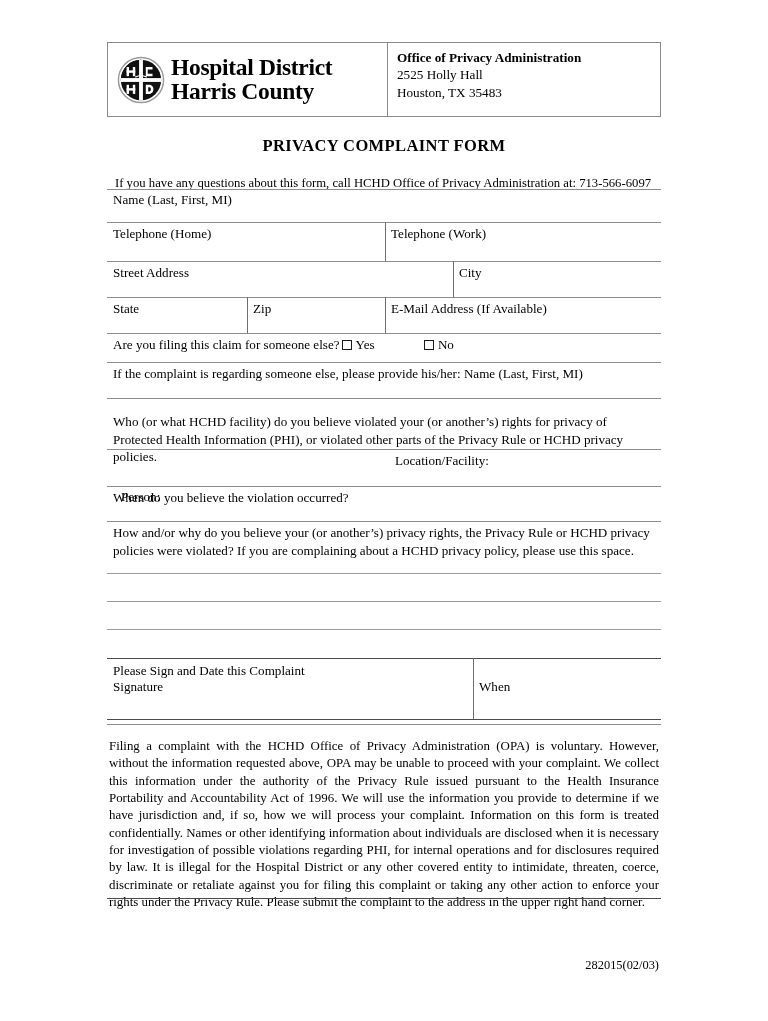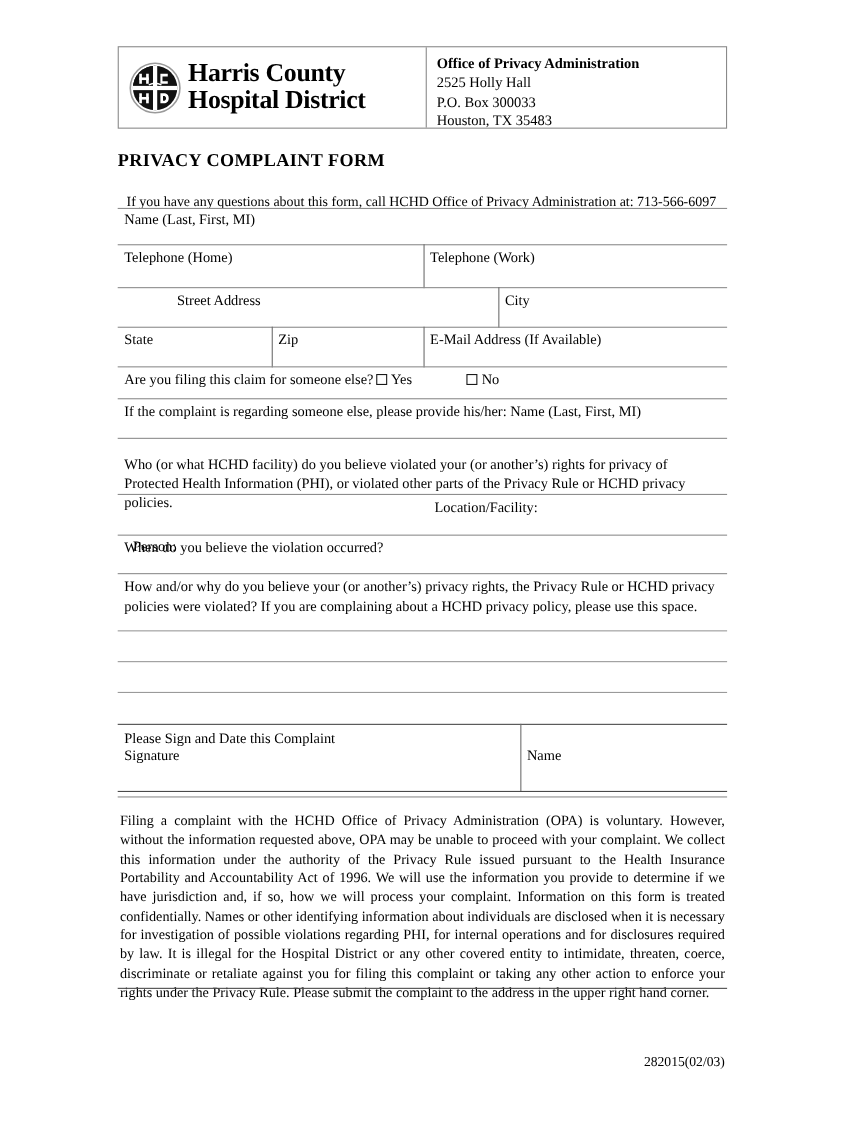--- a/index.html
+++ b/index.html
@@ -66,20 +66,21 @@
   .header-addr-cell .addr-title {
     font-weight: bold;
   }
 
   
   .form-title {
     position: absolute;
     left: 0;
     top: 136px;
     width: 554px;
+    text-align: center;
     font-weight: bold;
     font-size: 16.5px;
     letter-spacing: 0.4px;
   }
 
   
   .rule {
     position: absolute;
     left: 0;
     width: 554px;
@@ -183,47 +184,46 @@
         </g>
 
         <g stroke="#ffffff" stroke-width="2.4" fill="none">
           <line x1="50" y1="34" x2="50" y2="68"></line>
           <path d="M38 44 q12 -6 24 0"></path>
           <path d="M41 50 q9 5 18 0"></path>
         </g>
         <circle cx="50" cy="33" r="3" fill="#ffffff"></circle>
       </svg>
       <div class="logo-wordmark">
+        <div>Hospital District</div>
         <div>Harris County</div>
-        <div>Hospital District</div>
       </div>
     </div>
 
     <div class="header-addr-cell">
       <div class="addr-title">Office of Privacy Administration</div>
       <div>2525 Holly Hall</div>
-      <div>P.O. Box 300033</div>
       <div>Houston, TX 35483</div>
     </div>
   </div>
 
   <div class="form-title">PRIVACY COMPLAINT FORM</div>
 
   <div class="contact-note">If you have any questions about this form, call HCHD Office of Privacy Administration at: 713-566-6097</div>
   <div class="rule" style="top:189px;"></div>
 
   <div class="lbl" style="left:6px; top:191px;">Name (Last, First, MI)</div>
   <div class="rule" style="top:222px;"></div>
 
   <div class="lbl" style="left:6px; top:225px;">Telephone (Home)</div>
   <div class="lbl" style="left:284px; top:225px;">Telephone (Work)</div>
   <div class="vline" style="left:278px; top:222px; height:40px;"></div>
   <div class="rule" style="top:261px;"></div>
 
-  <div class="lbl" style="left:6px; top:264px;margin-left:48px;">Street Address</div>
+  <div class="lbl" style="left:6px; top:264px;">Street Address</div>
   <div class="lbl" style="left:352px; top:264px;">City</div>
   <div class="vline" style="left:346px; top:261px; height:37px;"></div>
   <div class="rule" style="top:297px;"></div>
 
   <div class="lbl" style="left:6px; top:300px;">State</div>
   <div class="lbl" style="left:146px; top:300px;">Zip</div>
   <div class="lbl" style="left:284px; top:300px;">E-Mail Address (If Available)</div>
   <div class="vline" style="left:140px; top:297px; height:37px;"></div>
   <div class="vline" style="left:278px; top:297px; height:37px;"></div>
   <div class="rule" style="top:333px;"></div>
@@ -249,21 +249,21 @@
 
   <div class="lbl wrap" style="left:6px; top:524px; width:540px;">How and/or why do you believe your (or another’s) privacy rights, the Privacy Rule or HCHD privacy policies were violated?  If you are complaining about a HCHD privacy policy, please use this space.</div>
 
   <div class="rule thin" style="top:573px;"></div>
   <div class="rule thin" style="top:601px;"></div>
   <div class="rule thin" style="top:629px;"></div>
 
   <div class="rule dark" style="top:658px;"></div>
   <div class="lbl" style="left:6px; top:662px;">Please Sign and Date this Complaint</div>
   <div class="lbl bold" style="left:6px; top:678px;">Signature</div>
-  <div class="lbl bold" style="left:372px; top:678px;">Name</div>
+  <div class="lbl bold" style="left:372px; top:678px;">When</div>
   <div class="vline" style="left:366px; top:658px; height:62px;"></div>
   <div class="rule dark" style="top:719px;"></div>
   <div class="rule" style="top:724px;"></div>
 
   <div class="legal">Filing a complaint with the HCHD Office of Privacy Administration (OPA) is voluntary.  However, without the information requested above, OPA may be unable to proceed with your complaint.  We collect this information under the authority of the Privacy Rule issued pursuant to the Health Insurance Portability and Accountability Act of 1996.  We will use the information you provide to determine if we have jurisdiction and, if so, how we will process your complaint.  Information on this form is treated confidentially.  Names or other identifying information about individuals are disclosed when it is necessary for investigation of possible violations regarding PHI, for internal operations and for disclosures required by law.  It is illegal for the Hospital District or any other covered entity to intimidate, threaten, coerce, discriminate or retaliate against you for filing this complaint or taking any other action to enforce your rights under the Privacy Rule. Please submit the complaint to the address in the upper right hand corner.</div>
   <div class="rule dark" style="top:898px;"></div>
 
   <div class="footer-code">282015(02/03)</div>
 
 </div>

